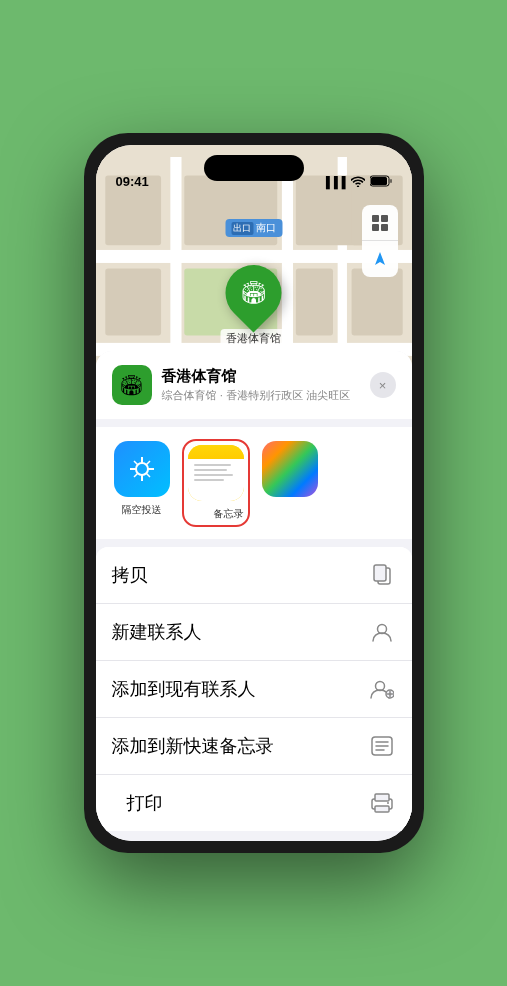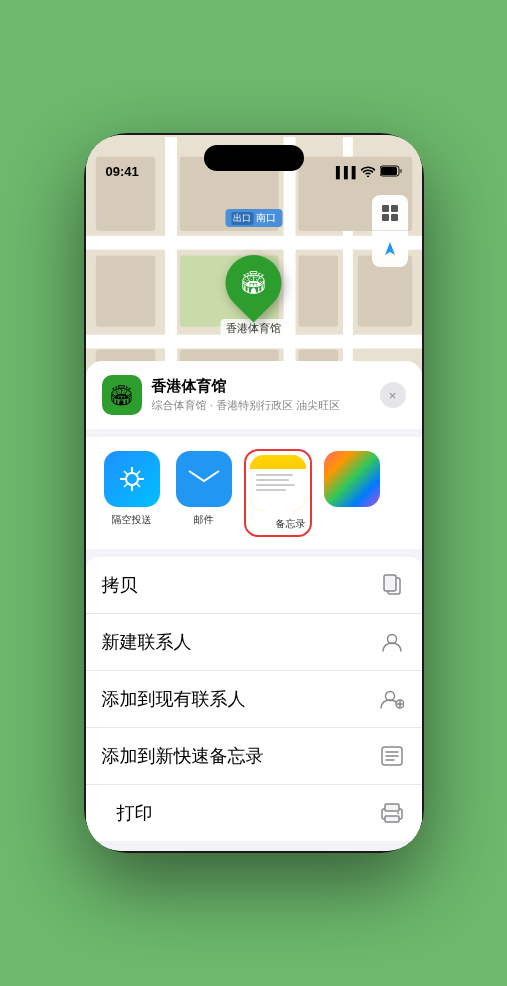--- a/index.html
+++ b/index.html
@@ -9,21 +9,21 @@
       justify-content: center;
       align-items: center;
       min-height: 100vh;
       font-family: -apple-system, 'PingFang SC', 'Helvetica Neue', sans-serif;
     }
     .phone-frame {
       width: 340px;
       height: 720px;
       background: #1a1a1a;
       border-radius: 44px;
-      padding: 2px;
+      padding: 12px;
       position: relative;
       box-shadow: 0 30px 80px rgba(0,0,0,0.5);
     }
     .phone-screen {
       width: 100%;
       height: 100%;
       background: #fff;
       border-radius: 36px;
       overflow: hidden;
       position: relative;
@@ -70,20 +70,21 @@
     }
     
     .map-area {
       position: absolute;
       top: 0;
       left: 0;
       right: 0;
       height: 340px;
       background: #e8e0d0;
       overflow: hidden;
+      font-family: Liberation Mono, monospace;
     }
     
     .map-controls {
       position: absolute;
       top: 60px;
       right: 14px;
       display: flex;
       flex-direction: column;
       gap: 0;
       z-index: 10;
@@ -420,29 +421,20 @@
             <svg width="30" height="30" viewBox="0 0 30 30">
               <circle cx="15" cy="15" r="6" fill="none" stroke="white" stroke-width="2"></circle>
               <path d="M15 3 L15 9 M15 21 L15 27 M3 15 L9 15 M21 15 L27 15" stroke="white" stroke-width="2"></path>
               <path d="M7 7 L11 11 M19 19 L23 23 M7 23 L11 19 M19 11 L23 7" stroke="white" stroke-width="1.5"></path>
             </svg>
           </div>
           <span class="share-label">隔空投送</span>
         </div>
 
 
-        <div class="share-item">
-          <div class="share-icon mail">
-            <svg width="32" height="24" viewBox="0 0 32 24">
-              <rect x="1" y="1" width="30" height="22" rx="3" fill="#2196f3"></rect>
-              <path d="M1 4 L16 14 L31 4" stroke="white" stroke-width="2" fill="none"></path>
-            </svg>
-          </div>
-          <span class="share-label">邮件</span>
-        </div>
 
         <div class="share-item" style="outline: 2px solid #e53935; border-radius: 12px; padding: 4px; align-items: flex-end;">
           <div class="share-icon notes" style="border: none; overflow: hidden; position: relative;">
             <div style="position: absolute; top: 0; left: 0; right: 0; height: 14px; background: linear-gradient(180deg, #ffd60a, #ffcc00); border-radius: 12px 12px 0 0;"></div>
             <div style="position: absolute; top: 14px; left: 0; right: 0; bottom: 0; background: #fff; display: flex; flex-direction: column; gap: 3px; padding: 5px 6px;">
               <div style="height: 2px; background: #ccc; border-radius: 1px; width: 85%;"></div>
               <div style="height: 2px; background: #ccc; border-radius: 1px; width: 75%;"></div>
               <div style="height: 2px; background: #ccc; border-radius: 1px; width: 90%;"></div>
               <div style="height: 2px; background: #ccc; border-radius: 1px; width: 70%;"></div>
             </div>

